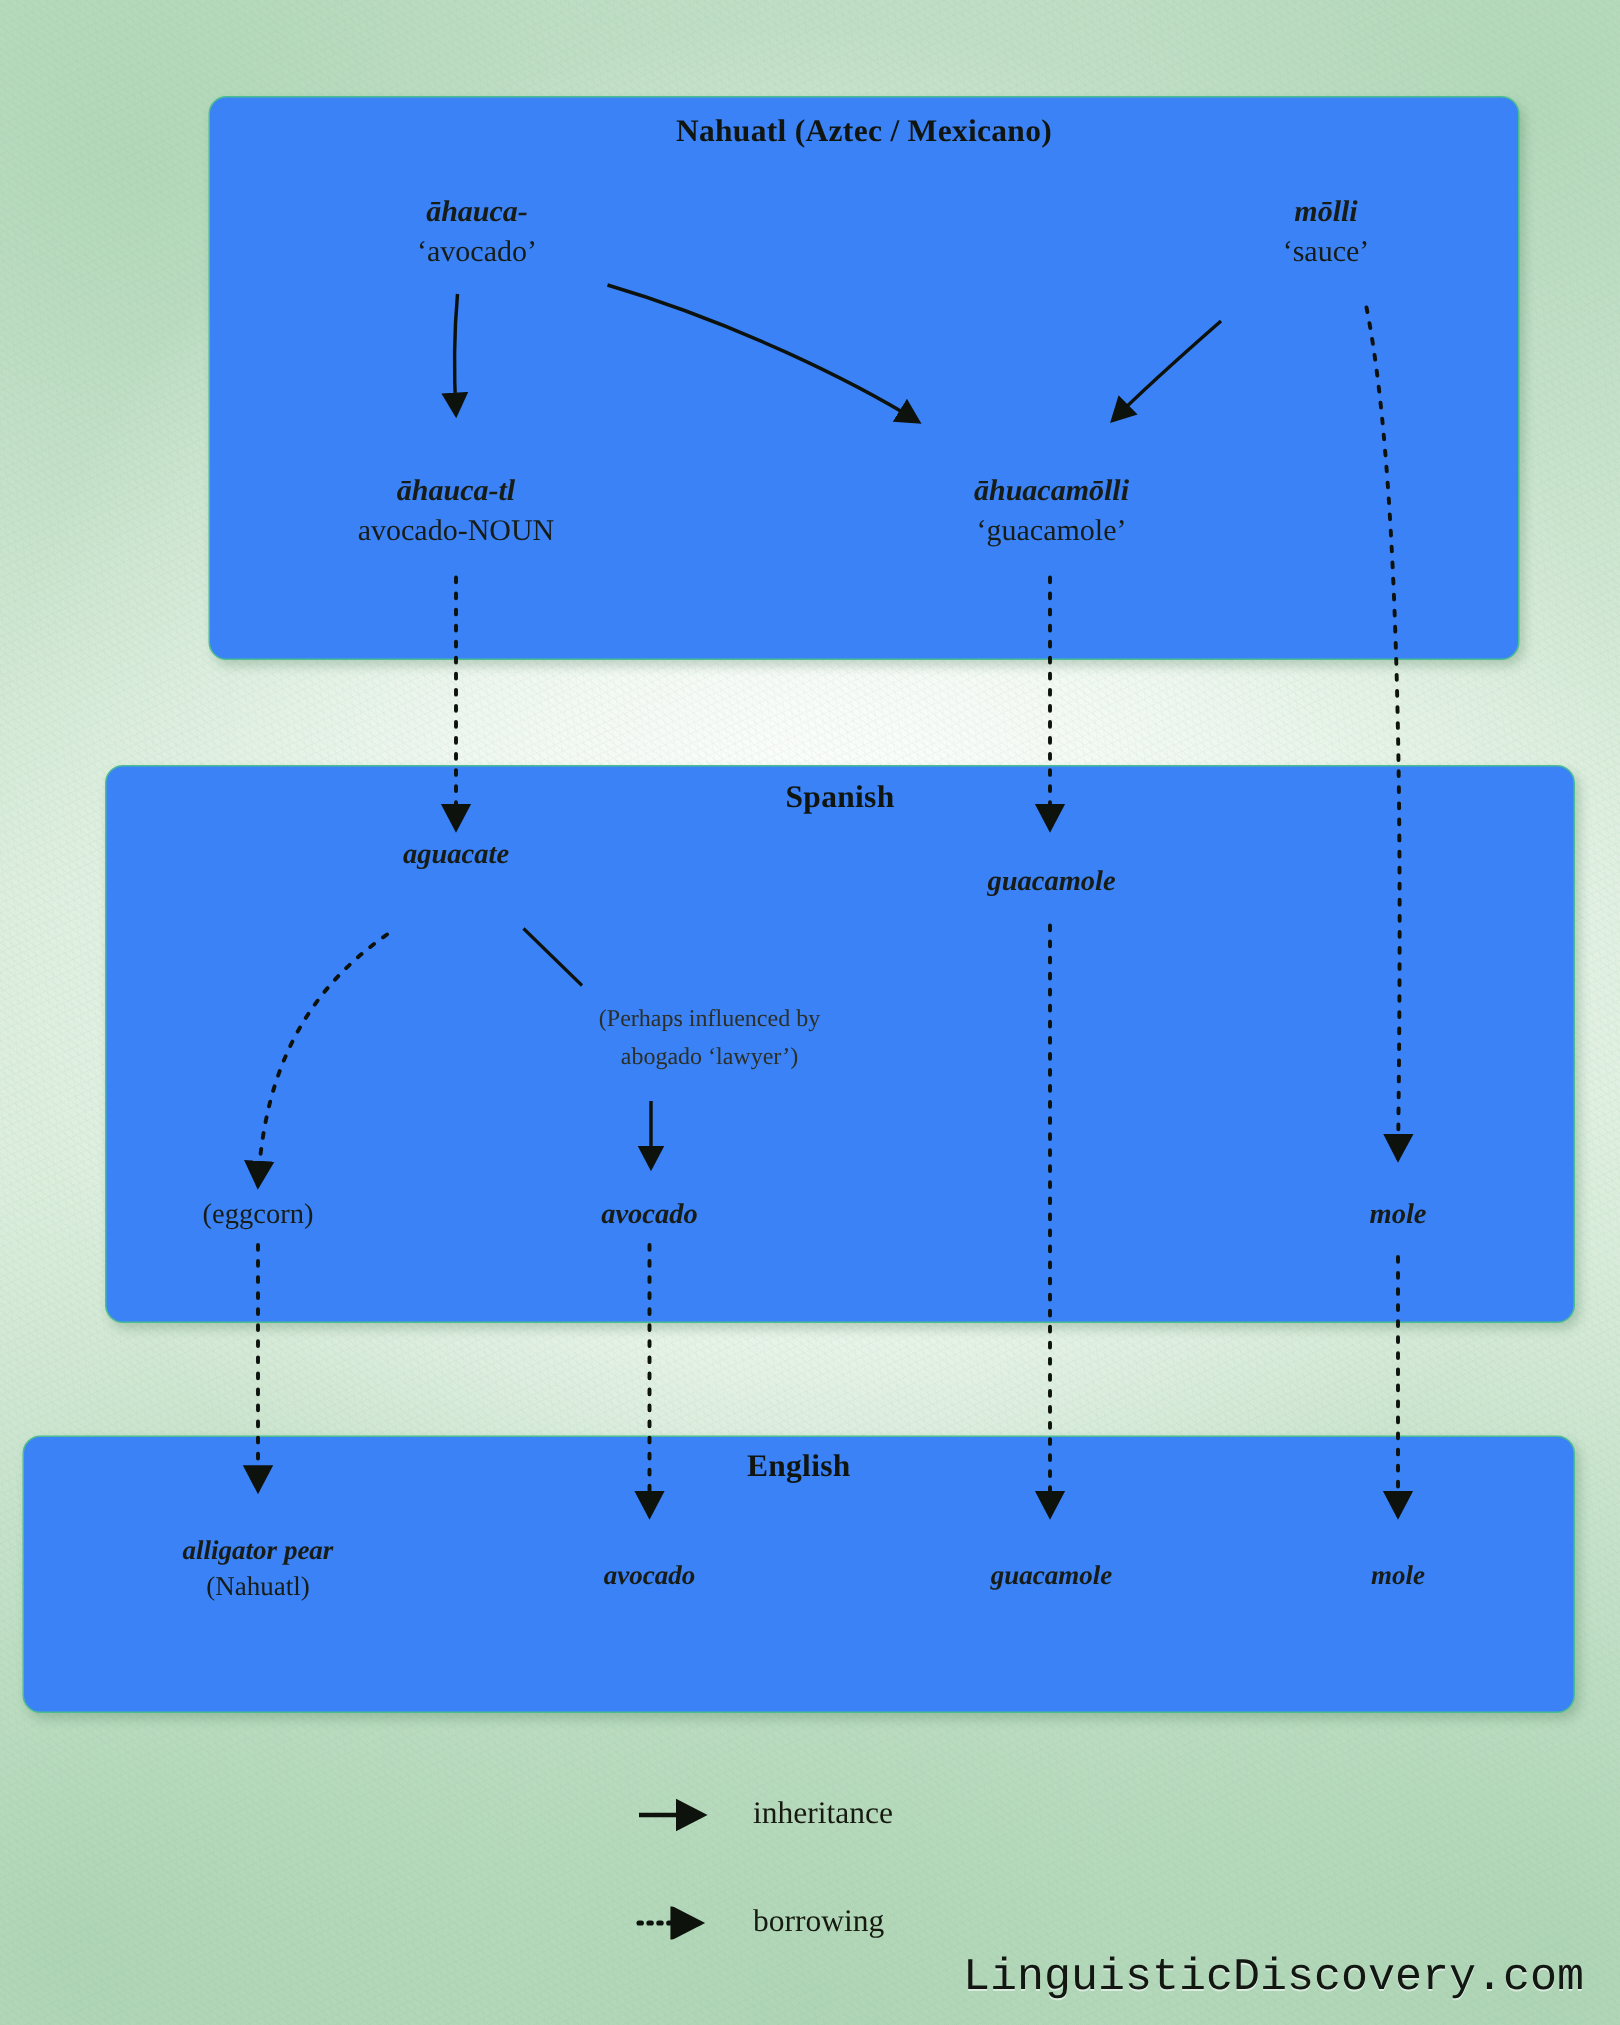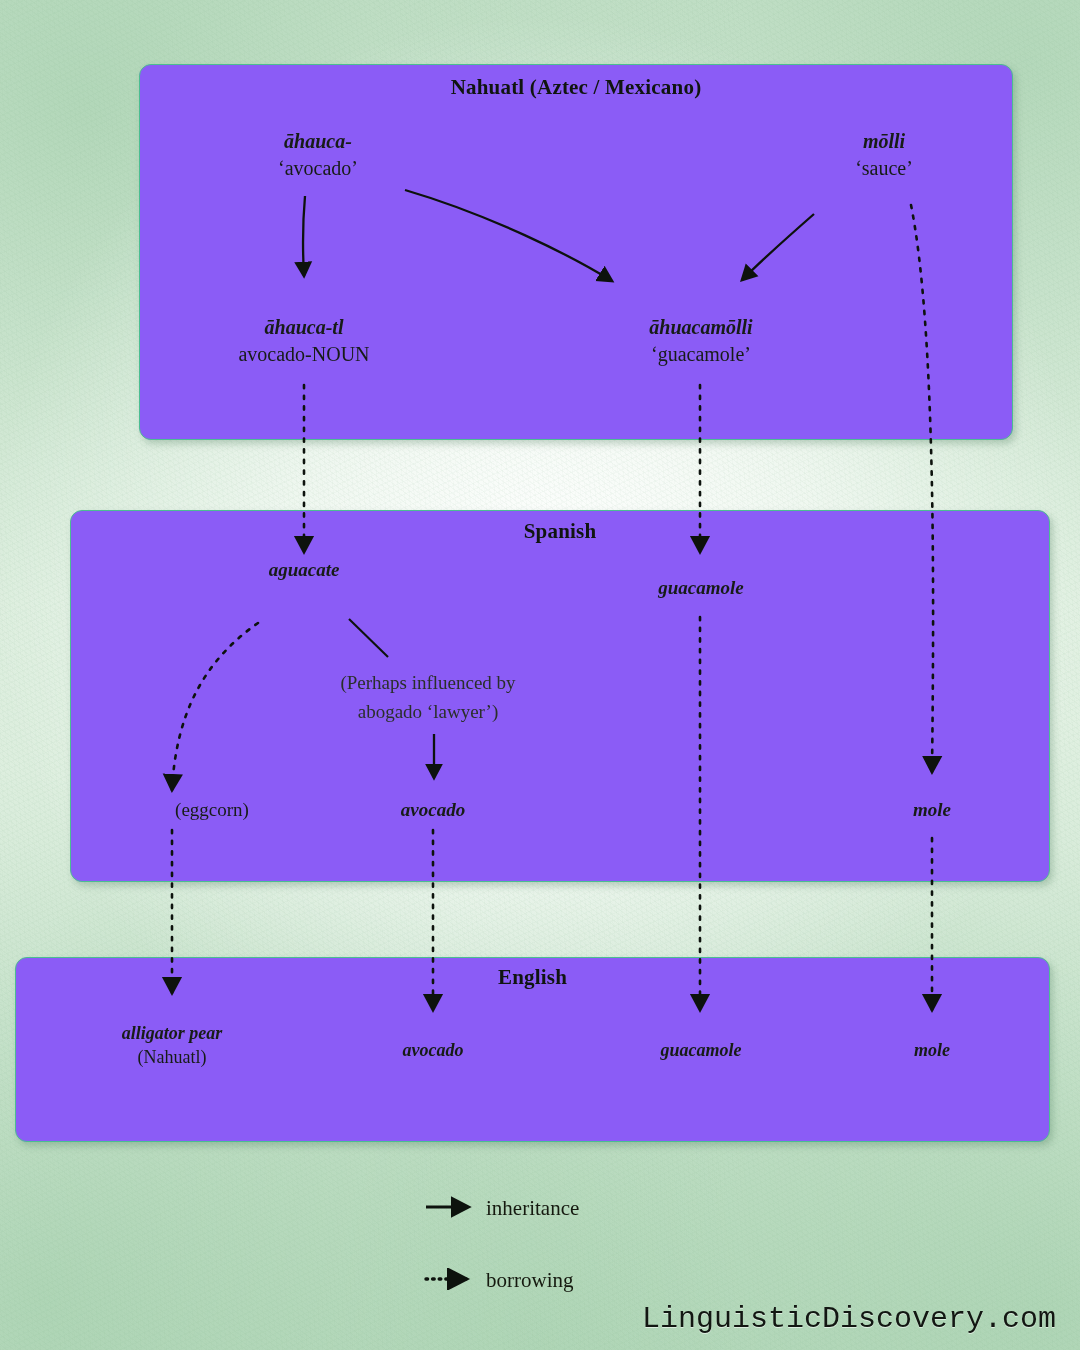--- a/index.html
+++ b/index.html
@@ -24,21 +24,21 @@
   #grain{
     position:absolute;inset:0;opacity:.20;
     background-image:
       repeating-linear-gradient(37deg, rgba(120,170,130,.30) 0 1px, rgba(255,255,255,0) 1px 4px),
       repeating-linear-gradient(-24deg, rgba(120,170,130,.22) 0 1px, rgba(255,255,255,0) 1px 6px),
       repeating-linear-gradient(83deg, rgba(130,180,140,.18) 0 1px, rgba(255,255,255,0) 1px 5px);
   }
   
   .lang-box{
     position:absolute;
-    background:#8b5cf6;
+    background:#3b82f6;
     border:1.5px solid #4bbd92;
     border-radius:12px;
     box-shadow:3px 4px 7px rgba(60,110,80,.28);
   }
   .box-title{
     position:absolute;left:0;right:0;text-align:center;
     font-weight:bold;font-size:21px;color:#101510;
     letter-spacing:.2px;
   }
   
@@ -48,26 +48,26 @@
     white-space:nowrap;
     transform:translateX(-50%);
   }
   .node .it{font-style:italic;font-weight:bold;}
   .node .ro{font-style:normal;}
   .w20{font-size:20px;}
   .w19{font-size:19px;}
   .w18{font-size:18px;}
   .note{
     position:absolute;text-align:center;transform:translateX(-50%);
-    font-size:19px;color:#2a2f2a;line-height:1.55;white-space:nowrap;
+    font-size:16px;color:#2a2f2a;line-height:1.55;white-space:nowrap;margin-left:45px;
   }
   
   #wires{position:absolute;inset:0;width:1080px;height:1350px;pointer-events:none;}
   
-  .legend-row{position:absolute;display:flex;align-items:flex-start;gap:0;}
+  .legend-row{position:absolute;display:flex;align-items:flex-end;gap:16px;}
   .legend-label{font-size:21px;color:#15190f;}
   .legend-art{width:62px;height:22px;display:block;}
   #watermark{
     position:absolute;right:24px;bottom:14px;
     font-size:30px;color:#121712;
     font-family:Liberation Mono, monospace;
     text-shadow:0 1px 0 rgba(255,255,255,.55);
   }
 </style>
 </head>
@@ -156,21 +156,21 @@
 </div>
 
 <div class="note" style="left:428px;top:668px;">
   <div>(Perhaps influenced by</div>
   <div>
     <span style="">abogado</span>
     <span>‘lawyer’)</span>
   </div>
 </div>
 
-<div class="node w19" style="left:172px;top:797px;margin-left:40px;">
+<div class="node w19" style="left:172px;top:797px;">
   <div class="ro">(eggcorn)</div>
 </div>
 
 <div class="node w19" style="left:433px;top:797px;">
   <div class="it">avocado</div>
 </div>
 
 <div class="node w19" style="left:932px;top:797px;">
   <div class="it">mole</div>
 </div>

